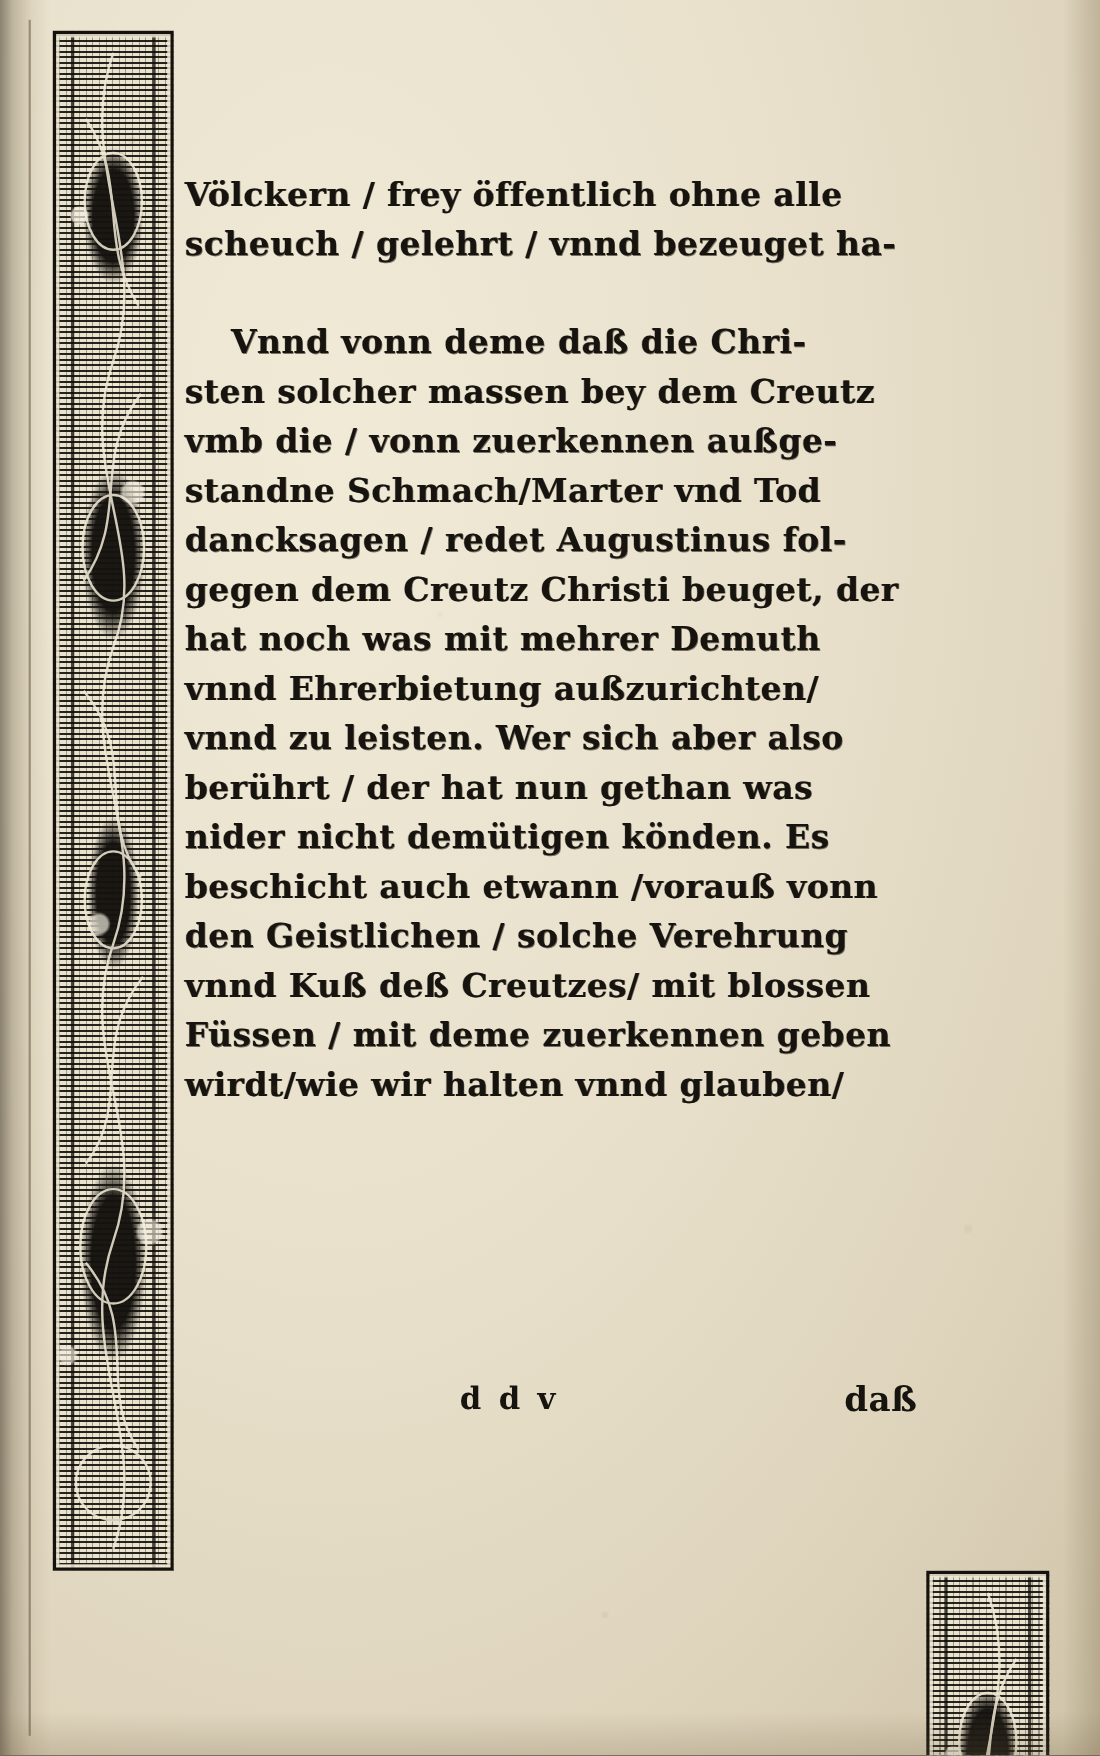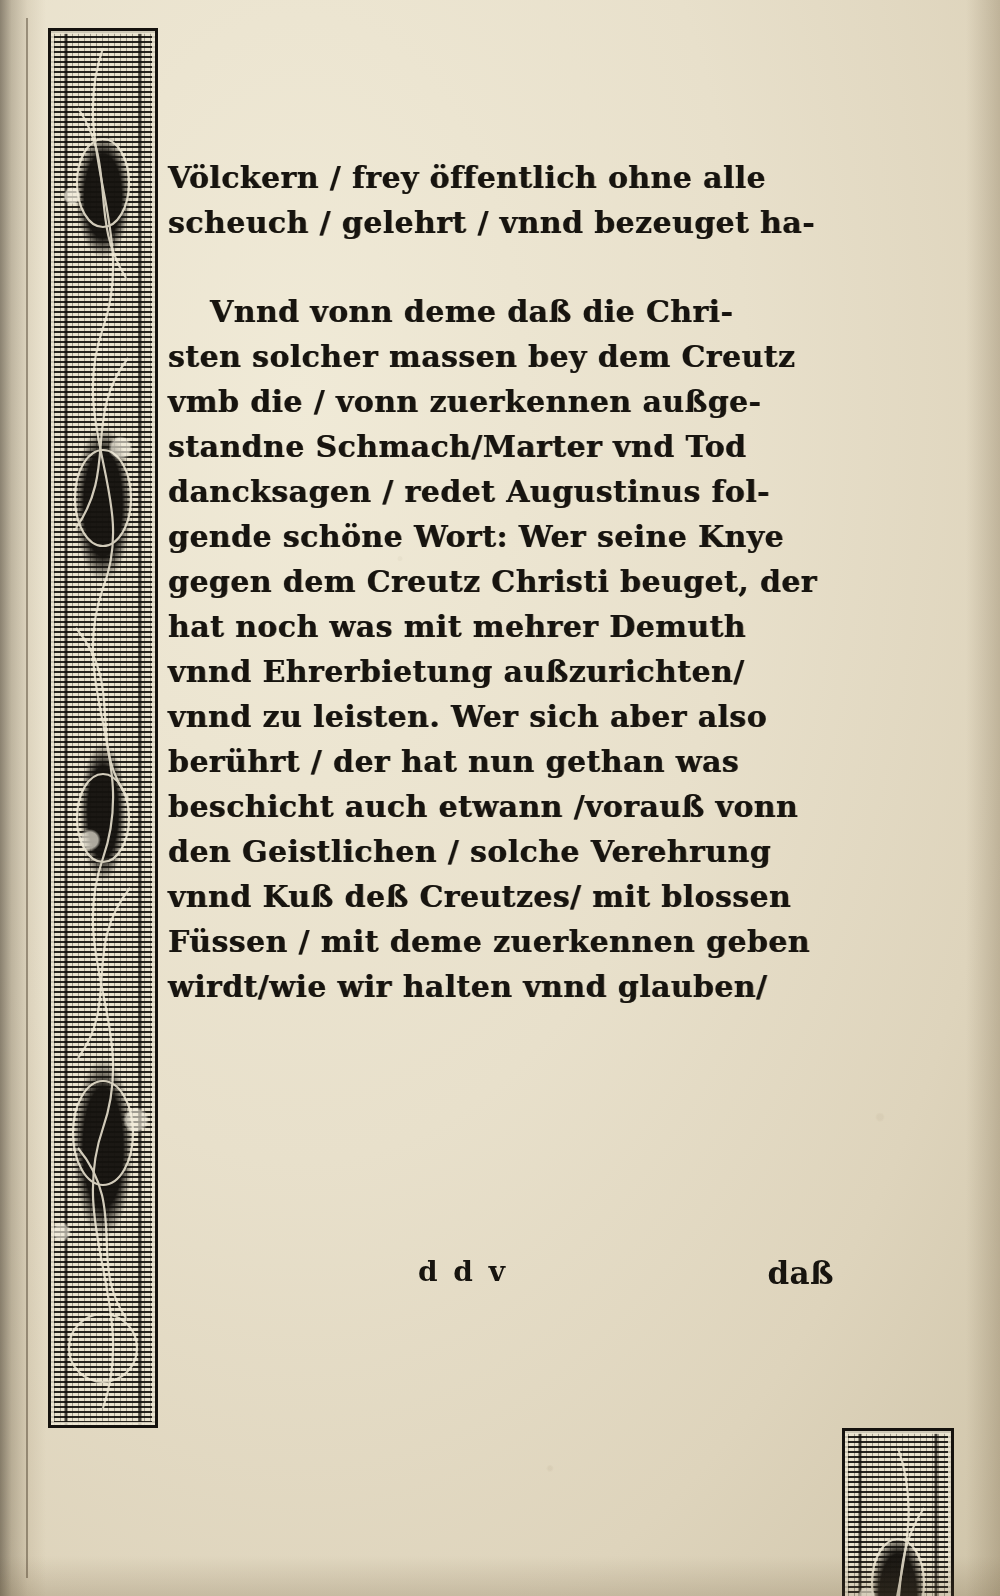--- a/index.html
+++ b/index.html
@@ -216,26 +216,26 @@
   <div id="textblock">
 
     <div class="fraktur line">Völckern / frey öffentlich ohne alle</div>
     <div class="fraktur line">scheuch / gelehrt / vnnd bezeuget ha-</div>
 
     <div class="fraktur line indent para-first">Vnnd vonn deme daß die Chri-</div>
     <div class="fraktur line">sten solcher massen bey dem Creutz</div>
     <div class="fraktur line">vmb die / vonn zuerkennen außge-</div>
     <div class="fraktur line">standne Schmach/Marter vnd Tod</div>
     <div class="fraktur line">dancksagen / redet Augustinus fol-</div>
-    <div class="fraktur line">gende schöne Wort: Wer seine Knye</div>
     <div class="fraktur line">gegen dem Creutz Christi beuget, der</div>
     <div class="fraktur line">hat noch was mit mehrer Demuth</div>
     <div class="fraktur line">vnnd Ehrerbietung außzurichten/</div>
     <div class="fraktur line">vnnd zu leisten.   Wer sich aber also</div>
     <div class="fraktur line">berührt / der hat nun gethan was</div>
+    <div class="fraktur line">nider nicht demütigen könden.   Es</div>
     <div class="fraktur line">beschicht auch etwann /vorauß vonn</div>
     <div class="fraktur line">den Geistlichen / solche Verehrung</div>
     <div class="fraktur line">vnnd Kuß deß Creutzes/ mit blossen</div>
     <div class="fraktur line">Füssen / mit deme zuerkennen geben</div>
     <div class="fraktur line">wirdt/wie wir halten vnnd glauben/</div>
 
     <div id="catchline">
       <span class="fraktur sig">d d v</span>
       <span class="fraktur catchword">daß</span>
     </div>

